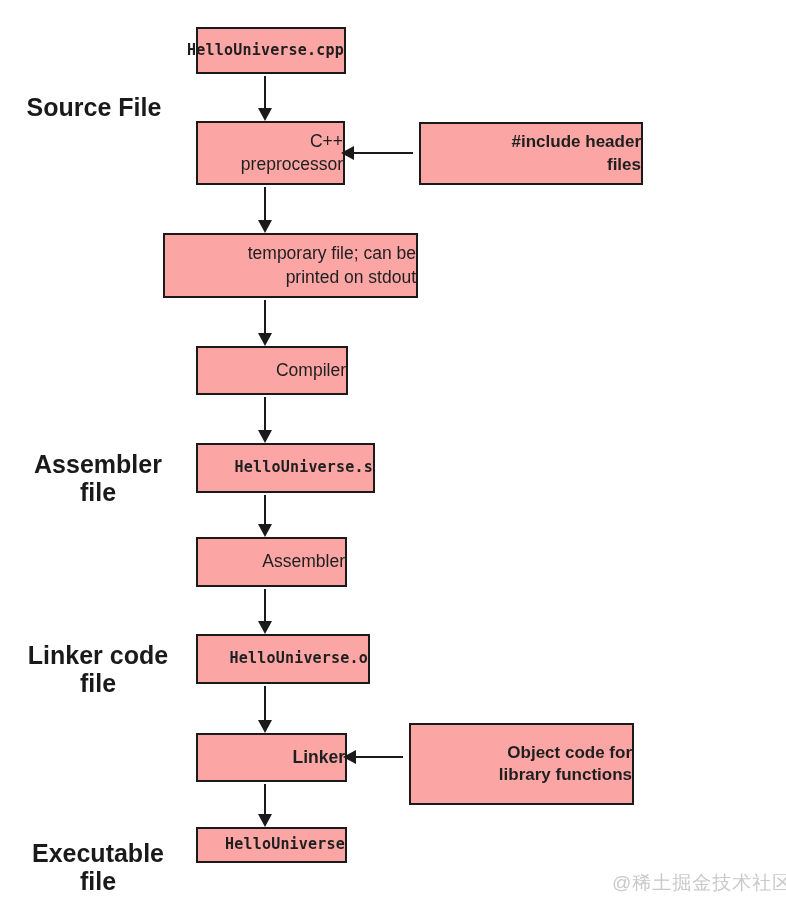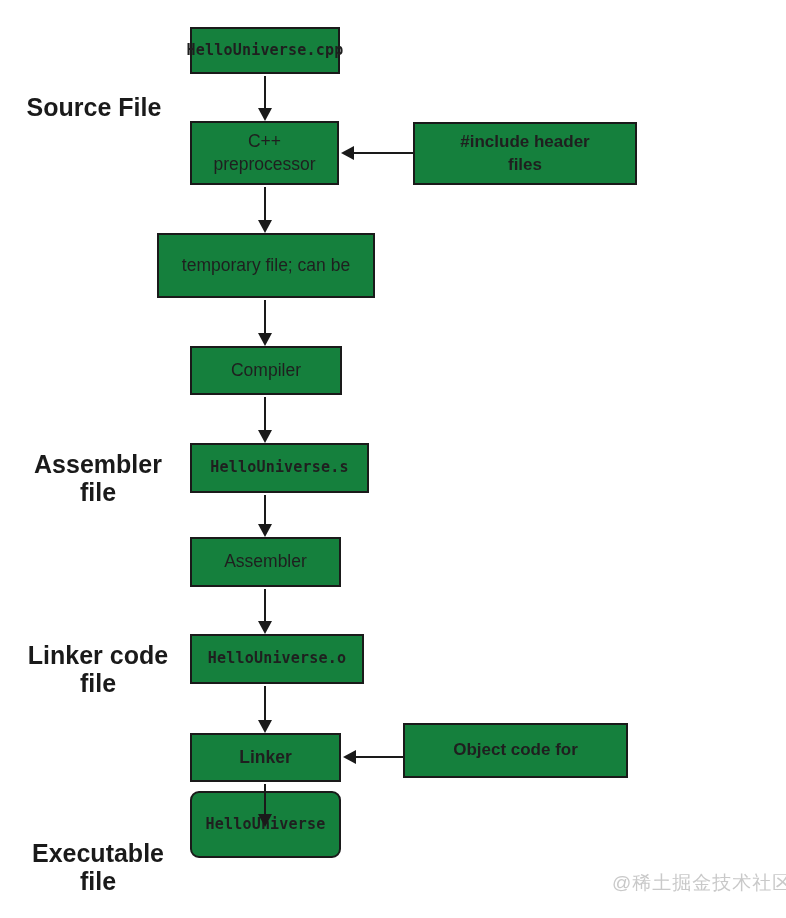--- a/index.html
+++ b/index.html
@@ -8,29 +8,30 @@
     background: #ffffff;
     font-family: "Liberation Sans", sans-serif;
     position: relative;
     overflow: hidden;
   }
   .stage { position: absolute; left: 0; top: 0; width: 786px; height: 918px; }
 
   .node {
     position: absolute;
     border: 2px solid #1a1a1a;
-    background: #15803d;
+    background: #fca5a5;
     color: #1f1f1f;
     display: flex;
     flex-direction: column;
-    align-items: center;
+    align-items: flex-end;
     justify-content: center;
     text-align: center;
     box-sizing: border-box;
     line-height: 1.32;
+    margin-left: 6px;
   }
   .mono {
     font-family: "DejaVu Sans Mono", monospace;
     font-weight: bold;
     font-size: 15px;
     letter-spacing: 0.2px;
   }
   .sans { font-size: 17.5px; font-weight: 400; }
   .boldbox { font-size: 17px; font-weight: bold; }
 
@@ -61,28 +62,28 @@
     border-top: 7px solid transparent;
     border-bottom: 7px solid transparent;
     border-right: 13px solid #1a1a1a;
   }
   .h-arrow .line { height: 2px; background: #1a1a1a; flex: 1; }
 
   
   #box-cpp   { left: 190px; top: 27px;  width: 150px; height: 47px; }
   #box-pre   { left: 190px; top: 121px; width: 149px; height: 64px; }
   #box-inc   { left: 413px; top: 122px; width: 224px; height: 63px; }
-  #box-temp  { left: 157px; top: 233px; width: 218px; height: 65px; }
+  #box-temp  { left: 157px; top: 233px; width: 255px; height: 65px; }
   #box-comp  { left: 190px; top: 346px; width: 152px; height: 49px; }
   #box-s     { left: 190px; top: 443px; width: 179px; height: 50px; }
   #box-asm   { left: 190px; top: 537px; width: 151px; height: 50px; }
   #box-o     { left: 190px; top: 634px; width: 174px; height: 50px; }
   #box-link  { left: 190px; top: 733px; width: 151px; height: 49px; font-weight: bold; }
-  #box-objlib{ left: 403px; top: 723px; width: 225px; height: 55px; }
-  #box-exe   { left: 190px; top: 791px; width: 151px; height: 67px; border-radius: 9px; }
+  #box-objlib{ left: 403px; top: 723px; width: 225px; height: 82px; }
+  #box-exe   { left: 190px; top: 827px; width: 151px; height: 36px; }
 
   #label-source    { left: 14px; top: 93px;  }
   #label-assembler { left: 18px; top: 450px; }
   #label-object    { left: 18px; top: 641px; }
   #label-exec      { left: 18px; top: 839px; }
 
   #arrow-1 { left: 258px; top: 76px;  height: 45px; }
   #arrow-2 { left: 258px; top: 187px; height: 46px; }
   #arrow-3 { left: 258px; top: 300px; height: 46px; }
   #arrow-4 { left: 258px; top: 397px; height: 46px; }
@@ -133,20 +134,21 @@
     <span>preprocessor</span>
   </div>
 
   <div class="node boldbox" id="box-inc">
     <span>#include header</span>
     <span>files</span>
   </div>
 
   <div class="node sans" id="box-temp">
     <span>temporary file; can be</span>
+    <span>printed on stdout</span>
   </div>
 
   <div class="node sans" id="box-comp">
     <span>Compiler</span>
   </div>
 
   <div class="node mono" id="box-s">
     <span>HelloUniverse.s</span>
   </div>
 
@@ -157,20 +159,21 @@
   <div class="node mono" id="box-o">
     <span>HelloUniverse.o</span>
   </div>
 
   <div class="node sans" id="box-link">
     <span>Linker</span>
   </div>
 
   <div class="node boldbox" id="box-objlib">
     <span>Object code for</span>
+    <span>library functions</span>
   </div>
 
   <div class="node mono" id="box-exe">
     <span>HelloUniverse</span>
   </div>
 
   <div class="v-arrow" id="arrow-1">
       <div class="line"></div>
       <div class="head"></div>
     </div>

